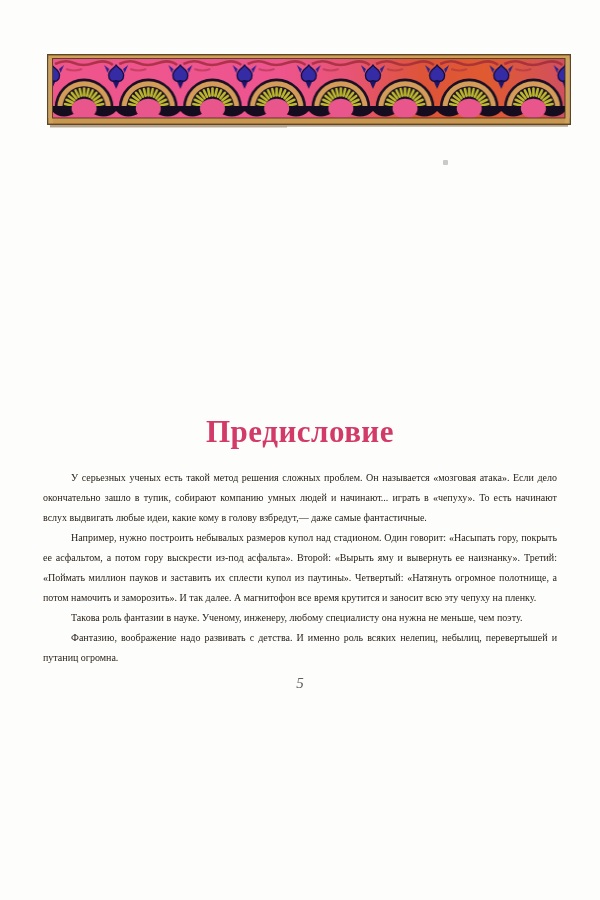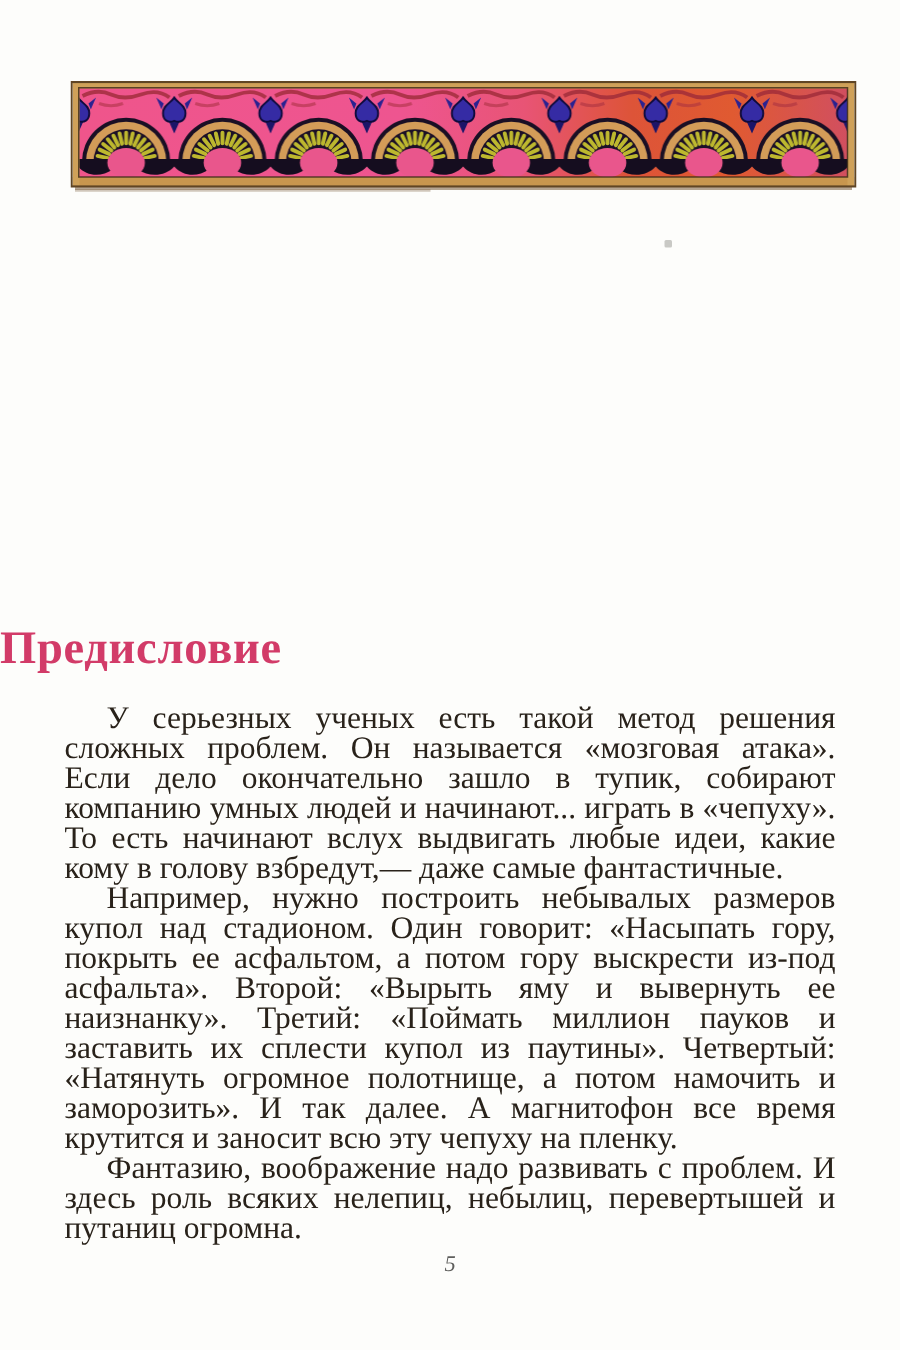--- a/index.html
+++ b/index.html
@@ -27,37 +27,37 @@
     height: 5px;
     background: #c9c9c5;
     border-radius: 1px;
   }
   .title {
     position: absolute;
     top: 414px;
     left: 0;
     width: 100%;
     margin: 0;
-    text-align: left;
+    text-align: center;
     font-size: 31px;
     font-weight: bold;
     letter-spacing: 0.5px;
     color: #d23b68;
   }
   .textblock {
     position: absolute;
     left: 43px;
     top: 468px;
     width: 514px;
   }
   .textblock p {
     margin: 0;
     text-align: justify;
     text-indent: 28px;
-    font-size: 21px;
+    font-size: 10px;
     line-height: 20px;
     color: #29221a;
     hyphens: auto;
     -webkit-hyphens: auto;
   }
   .pagenum {
     margin-top: 7px;
     text-align: center;
     font-style: italic;
     font-size: 15px;
@@ -139,17 +139,18 @@
     </svg>
   </div>
 
   <div class="speck"></div>
 
   <h1 class="title">Предисловие</h1>
 
   <div class="textblock">
     <p>У серьезных ученых есть такой метод решения сложных проблем. Он называется «мозговая атака». Если дело окончательно зашло в тупик, собирают компанию умных людей и начинают... играть в «чепуху». То есть начинают вслух выдвигать любые идеи, какие кому в голову взбредут,— даже самые фантастичные.</p>
     <p>Например, нужно построить небывалых размеров купол над стадионом. Один говорит: «Насыпать гору, покрыть ее асфальтом, а потом гору выскрести из-под асфальта». Второй: «Вырыть яму и вывернуть ее наизнанку». Третий: «Поймать миллион пауков и заставить их сплести купол из паутины». Четвертый: «Натянуть огромное полотнище, а потом намочить и заморозить». И так далее. А магнитофон все время крутится и заносит всю эту чепуху на пленку.</p>
-    <p>Фантазию, воображение надо развивать с проблем. И здесь роль всяких нелепиц, небылиц, перевертышей и путаниц огромна.</p>
+    <p>Такова роль фантазии в науке. Ученому, инженеру, любому специалисту она нужна не меньше, чем поэту.</p>
+    <p>Фантазию, воображение надо развивать с детства. И именно роль всяких нелепиц, небылиц, перевертышей и путаниц огромна.</p>
     <div class="pagenum">5</div>
   </div>
 
 </div>
 
 </body></html>

